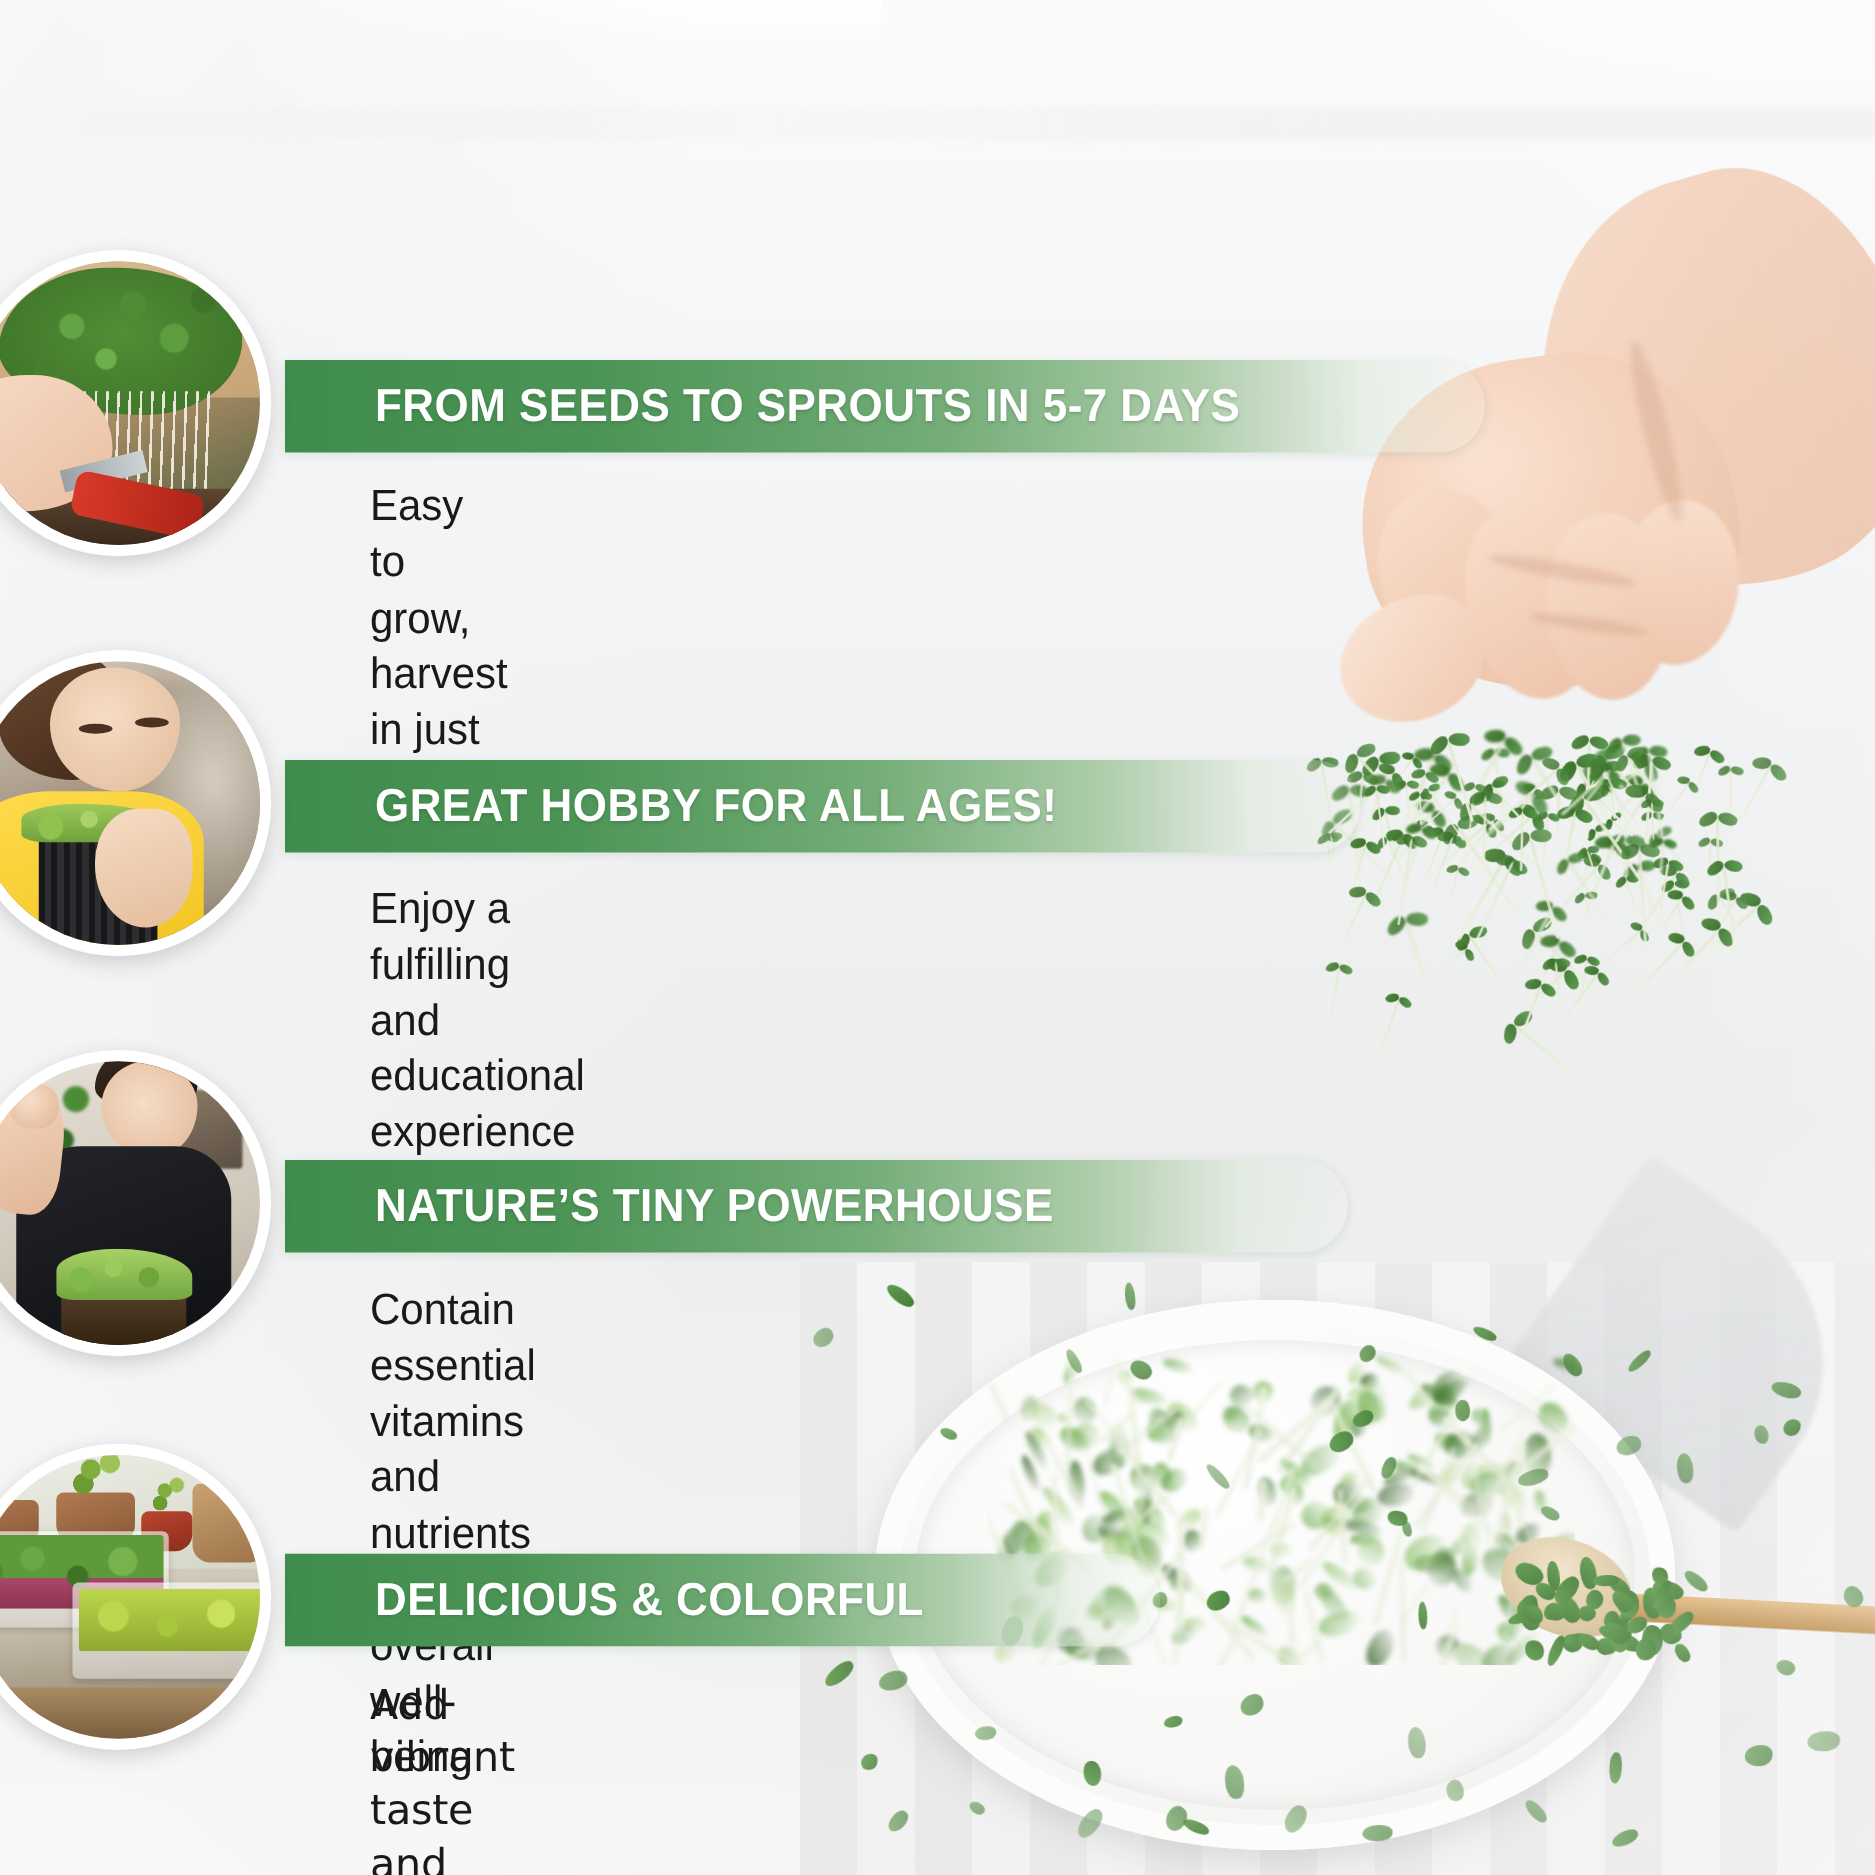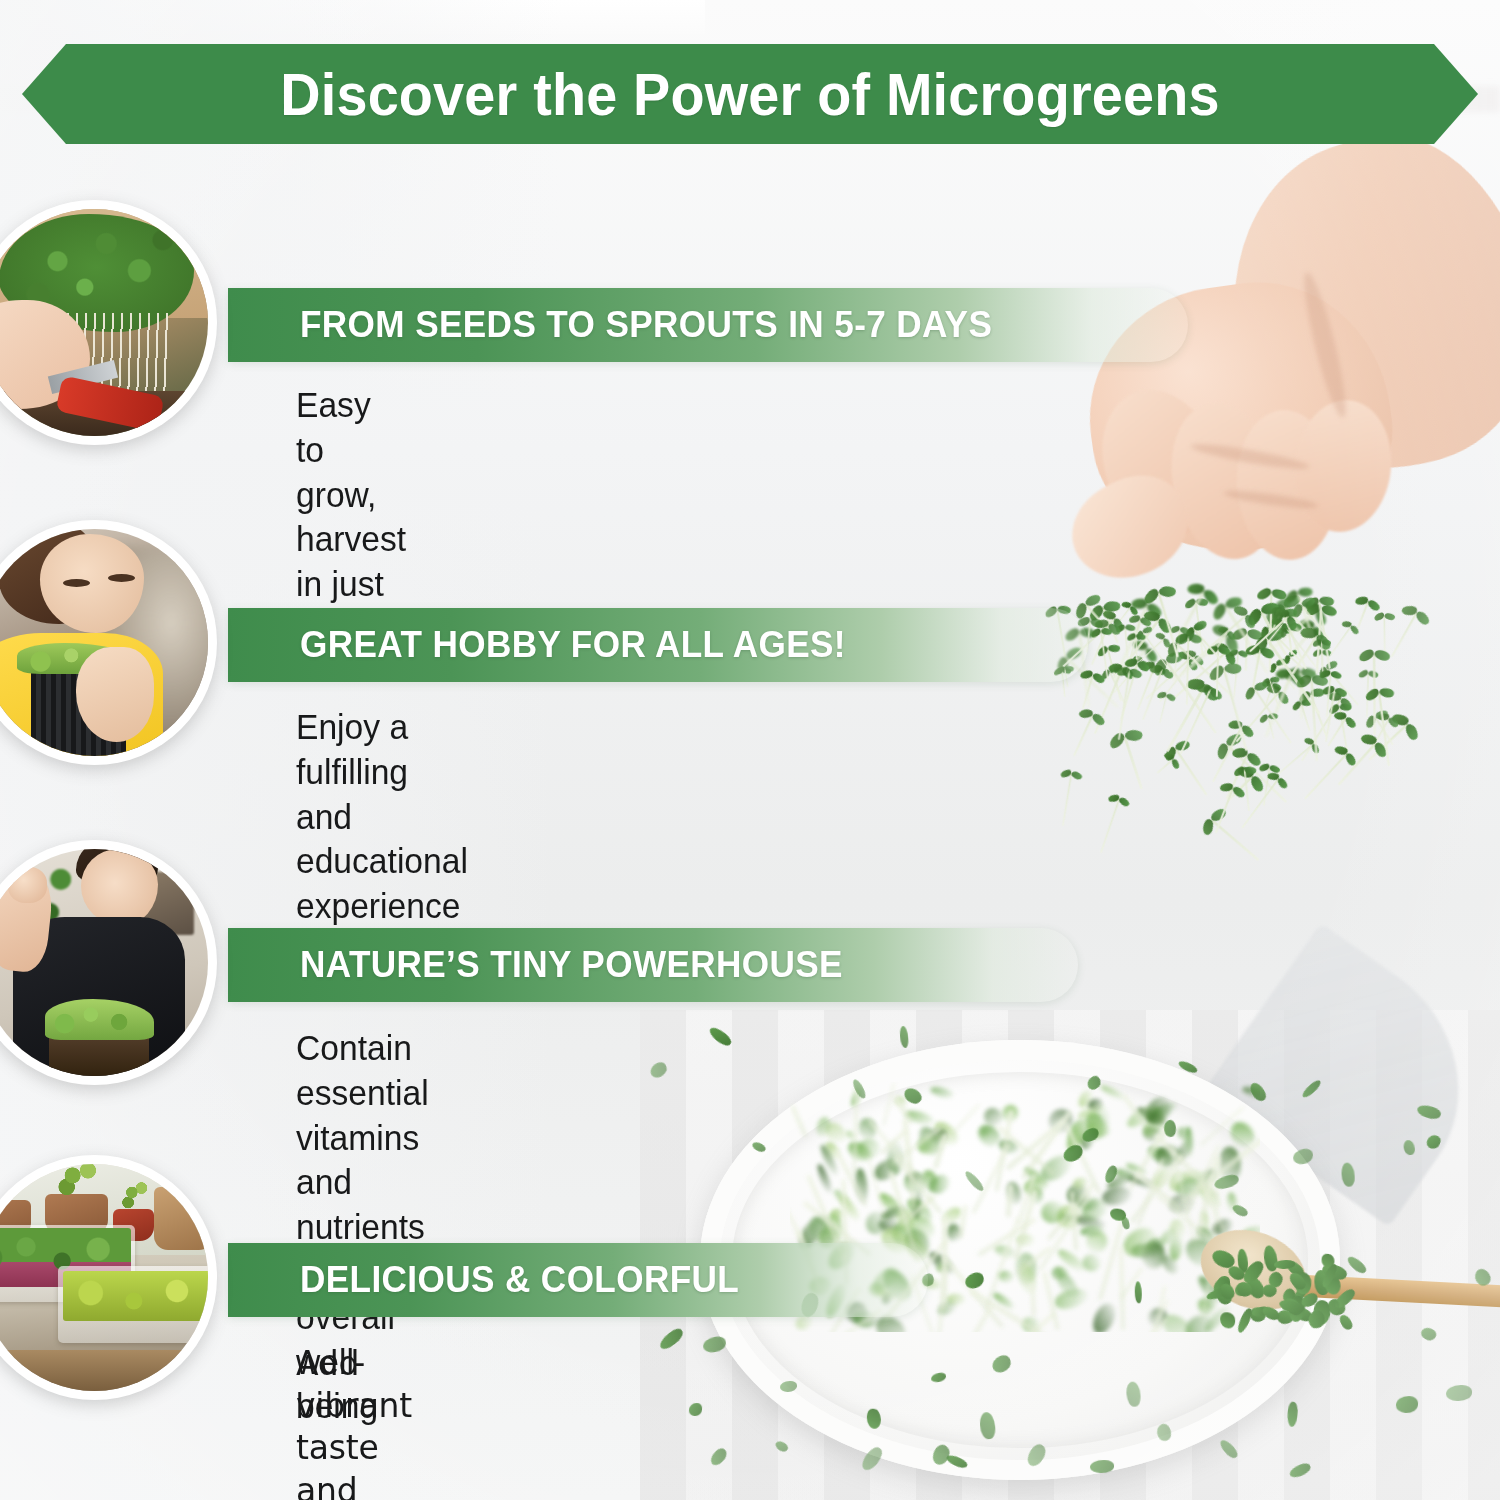--- a/index.html
+++ b/index.html
@@ -1190,24 +1190,20 @@
           <div class="scatter-green" style="left: 781.496px; top: 317.81px; width: 15.2057px; height: 12.3647px; transform: rotate(31.7383deg); opacity: 0.73;"></div>
           <div class="scatter-green" style="left: 755.988px; top: 385.713px; width: 22.0508px; height: 16.8652px; transform: rotate(2.67325deg); opacity: 0.89;"></div>
           <div class="scatter-green" style="left: 325.174px; top: 263.328px; width: 19.4318px; height: 15.1178px; transform: rotate(-15.214deg); opacity: 0.94;"></div>
         </div>
     </div>
 
     <div class="left-wash"></div>
     <div class="vignette"></div>
   </div>
 
-  <div class="ribbon">
-    <div class="ribbon-shape"></div>
-    <div class="ribbon-title">Discover the Power of Microgreens</div>
-  </div>
 
   <div class="feature" style="top:200px">
     <div class="f-bar" style="top:88px;width:960px"></div>
     <div class="f-bar-text" style="top:88px">FROM SEEDS TO SPROUTS IN 5-7 DAYS</div>
     <div class="f-sub" style="top:183px">Easy to grow, harvest in just days</div>
     <div class="thumb" style="top:0">
       <div class="thumb-inner">
         <div class="t1-bg"></div>
           <div class="t1-board"></div>
         <div class="t1-canopy"></div>

